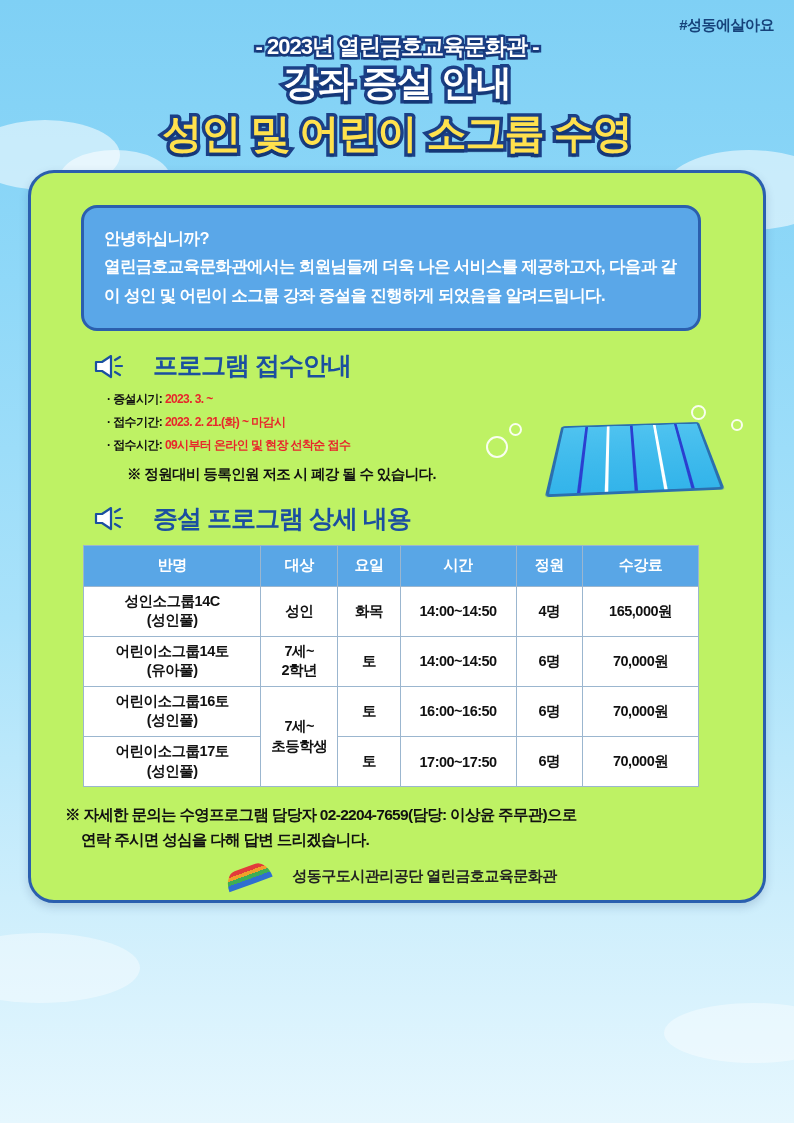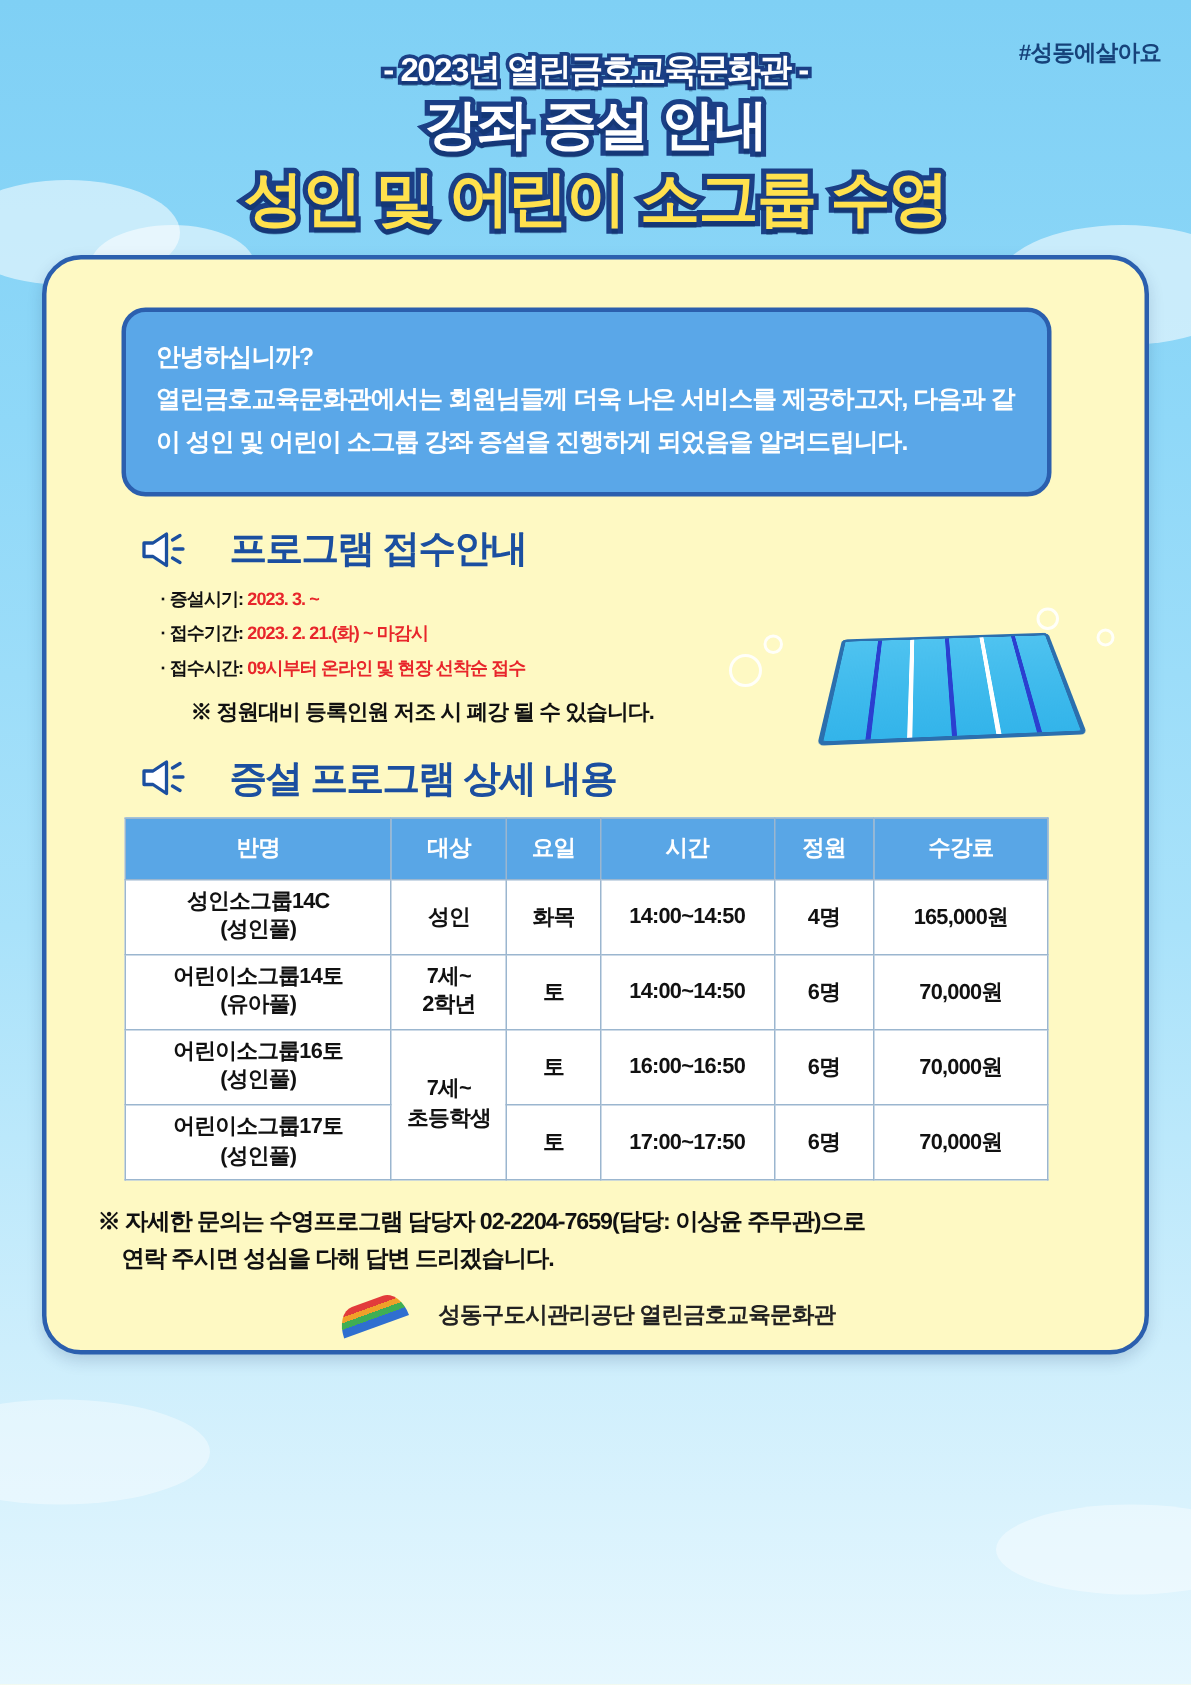--- a/index.html
+++ b/index.html
@@ -25,21 +25,21 @@
   .c1 { width: 150px; height: 70px; left: -30px; top: 120px; }
   .c2 { width: 110px; height: 55px; left: 60px; top: 150px; }
   .c3 { width: 170px; height: 80px; right: -40px; top: 150px; }
   .c4 { width: 120px; height: 60px; right: 70px; top: 185px; }
   .c5 { width: 200px; height: 70px; left: -60px; bottom: 120px; opacity:.4;}
   .c6 { width: 180px; height: 60px; right: -50px; bottom: 60px; opacity:.4;}
 
   .hashtag {
     position: absolute;
     right: 20px;
-    top: 26px;
+    top: 16px;
     color: #16427a;
     font-weight: bold;
     font-size: 15px;
     letter-spacing: -0.5px;
   }
 
   
   .header {
     position: relative;
     text-align: center;
@@ -72,21 +72,21 @@
     paint-order: stroke fill;
     margin-top: 2px;
     text-shadow: 0 4px 0 rgba(10,40,90,.35);
   }
 
   
   .card {
     position: relative;
     margin: 12px auto 16px auto;
     width: 738px;
-    background: #fef9c3;
+    background: #bef264;
     border: 3px solid #2b5fae;
     border-radius: 26px;
     padding: 22px 12px 14px 0;
     box-sizing: border-box;
     box-shadow: 0 4px 10px rgba(20,50,100,.18);
   }
 
   .notice-box {
     width: 620px;
     margin: 10px auto 0 auto;

